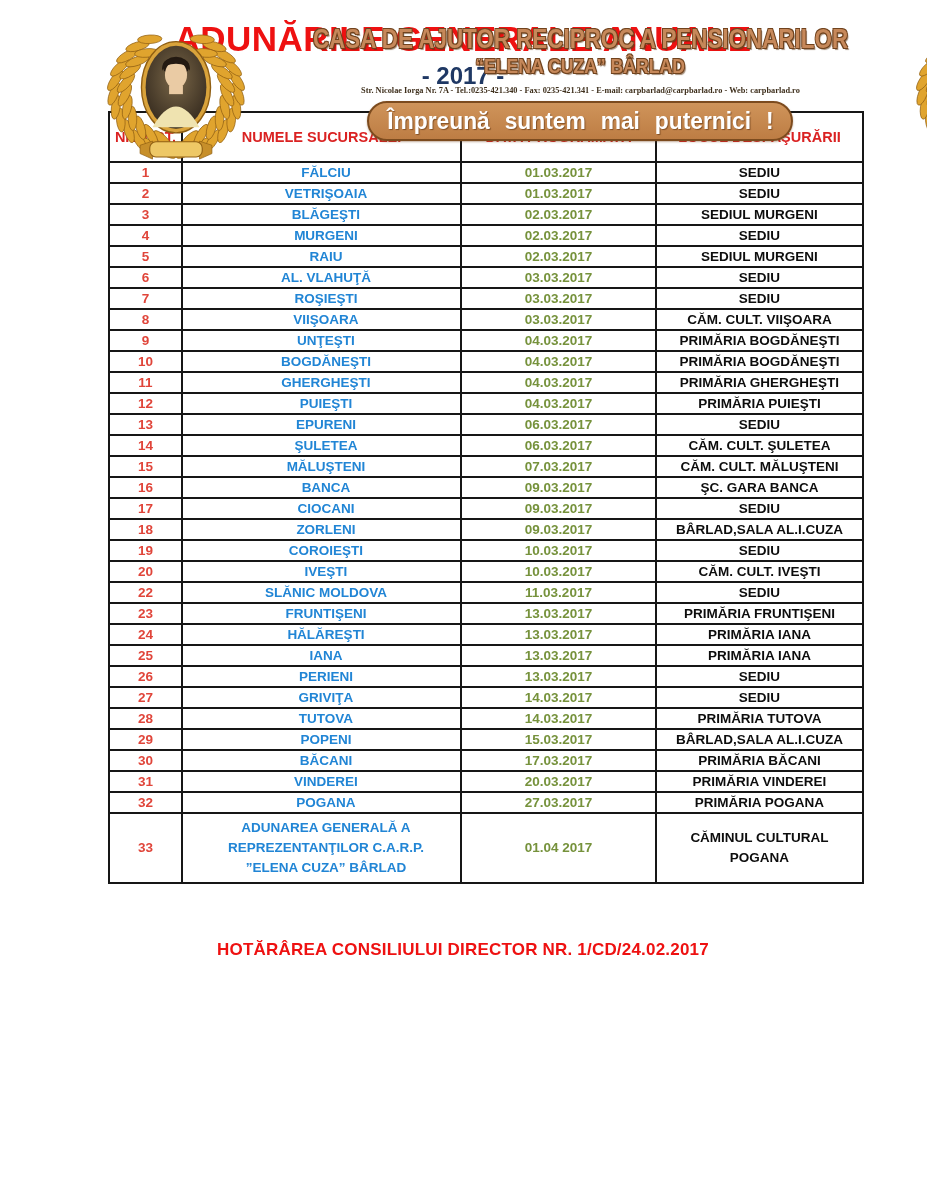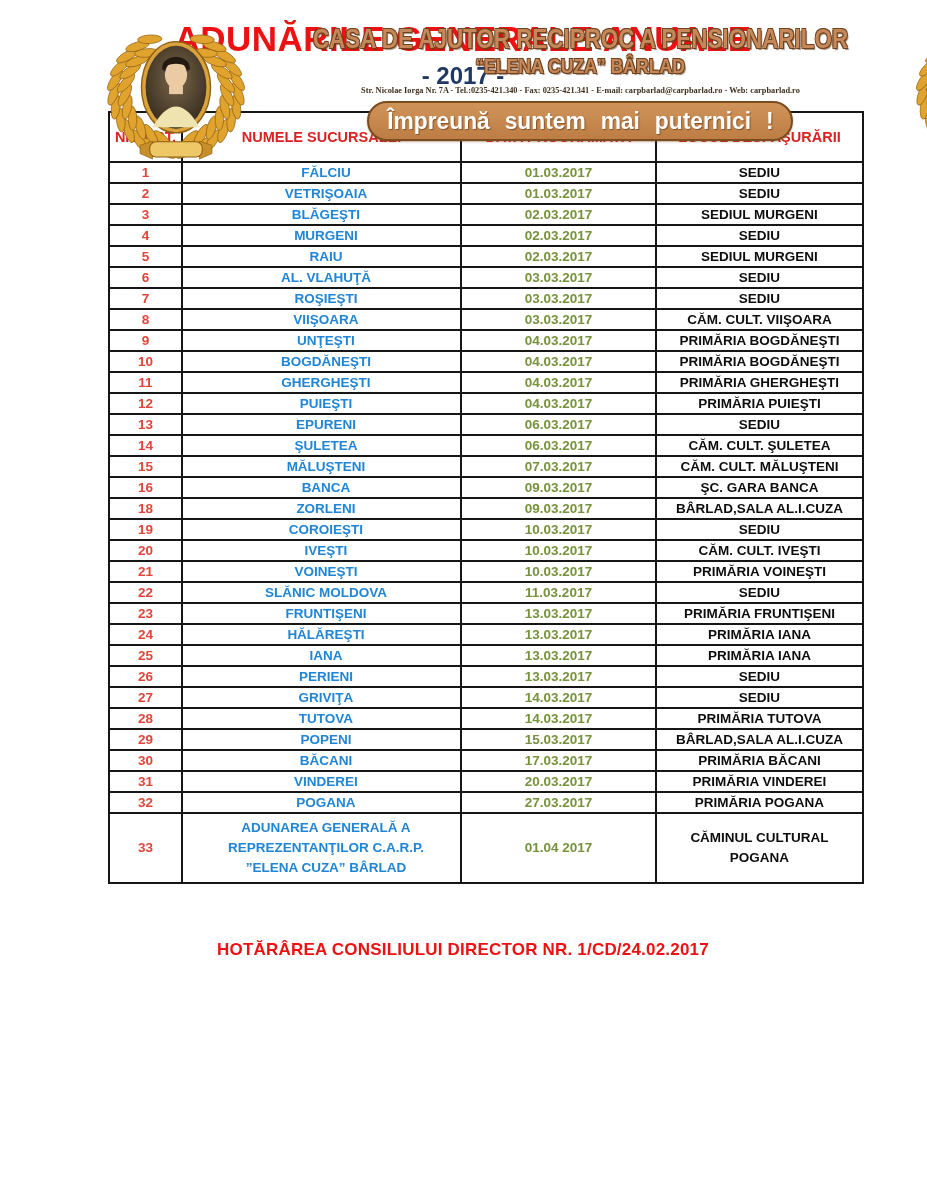--- a/index.html
+++ b/index.html
@@ -324,42 +324,42 @@
           <td class="col-date">07.03.2017</td>
           <td class="col-location">CĂM. CULT. MĂLUŞTENI</td>
         </tr>
         <tr>
           <td class="col-nr">16</td>
           <td class="col-name">BANCA</td>
           <td class="col-date">09.03.2017</td>
           <td class="col-location">ŞC. GARA BANCA</td>
         </tr>
         <tr>
+          <td class="col-nr">17</td>
+          <td class="col-name">CIOCANI</td>
+          <td class="col-date">09.03.2017</td>
+          <td class="col-location">SEDIU</td>
+        </tr>
+        <tr>
           <td class="col-nr">18</td>
           <td class="col-name">ZORLENI</td>
           <td class="col-date">09.03.2017</td>
           <td class="col-location">BÂRLAD,SALA AL.I.CUZA</td>
         </tr>
         <tr>
           <td class="col-nr">19</td>
           <td class="col-name">COROIEŞTI</td>
           <td class="col-date">10.03.2017</td>
           <td class="col-location">SEDIU</td>
         </tr>
         <tr>
           <td class="col-nr">20</td>
           <td class="col-name">IVEŞTI</td>
           <td class="col-date">10.03.2017</td>
           <td class="col-location">CĂM. CULT. IVEŞTI</td>
-        </tr>
-        <tr>
-          <td class="col-nr">21</td>
-          <td class="col-name">VOINEŞTI</td>
-          <td class="col-date">10.03.2017</td>
-          <td class="col-location">PRIMĂRIA VOINEŞTI</td>
         </tr>
         <tr>
           <td class="col-nr">22</td>
           <td class="col-name">SLĂNIC MOLDOVA</td>
           <td class="col-date">11.03.2017</td>
           <td class="col-location">SEDIU</td>
         </tr>
         <tr>
           <td class="col-nr">23</td>
           <td class="col-name">FRUNTIŞENI</td>

